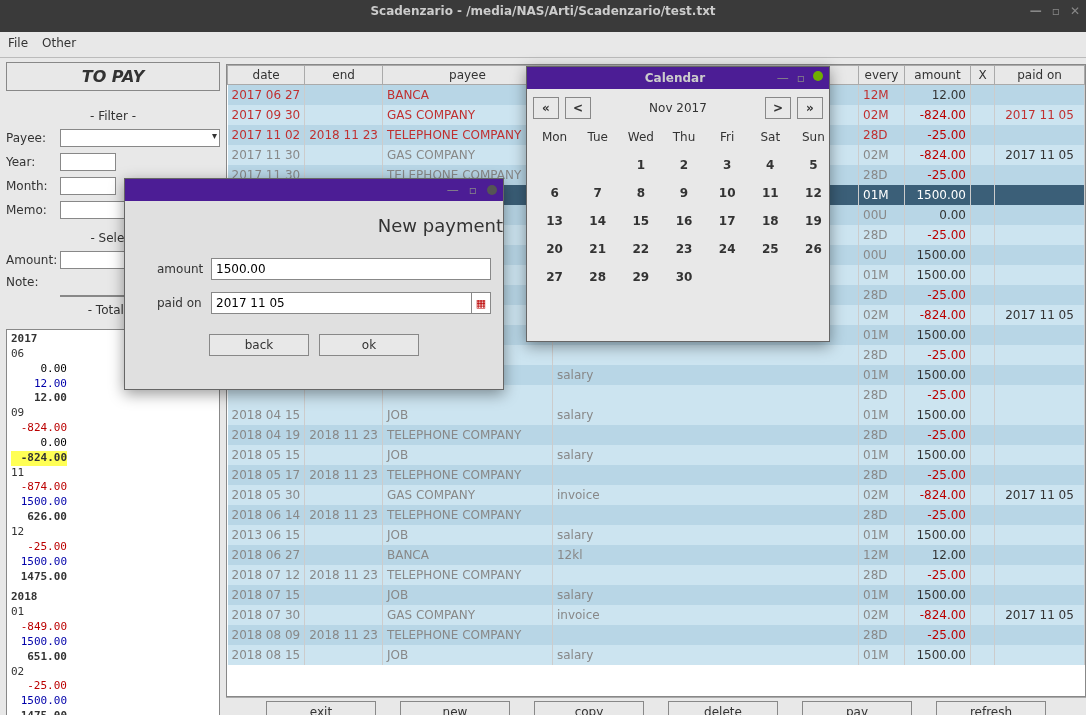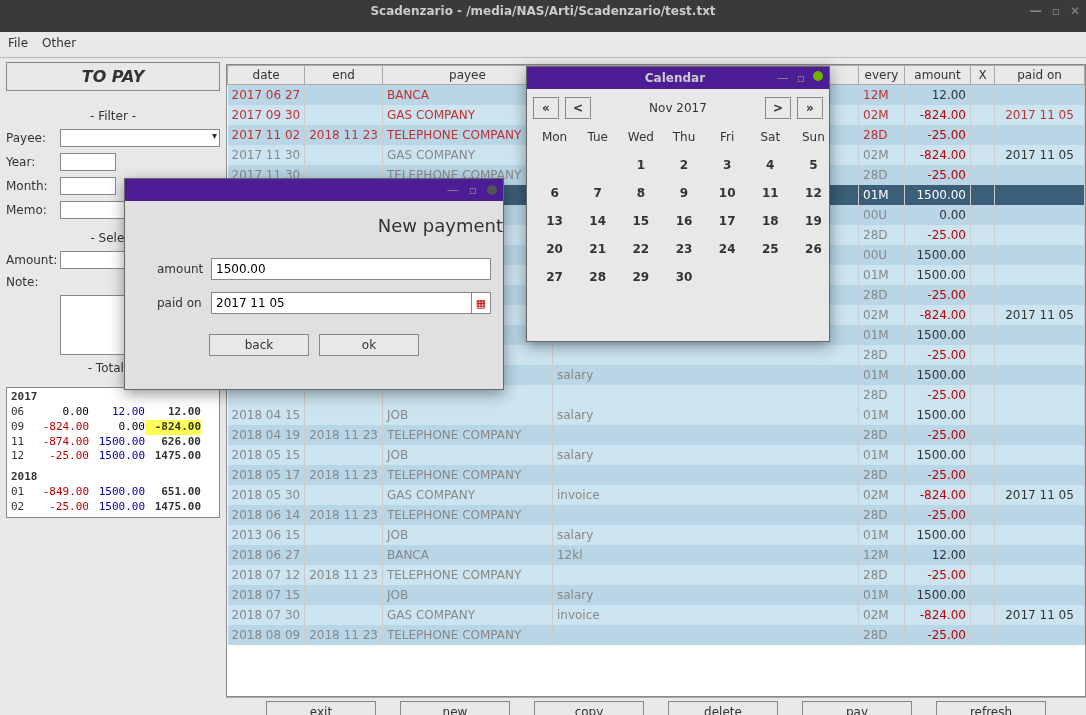--- a/index.html
+++ b/index.html
@@ -86,21 +86,21 @@
   .totals {
     border: 1px solid #888;
     background: #fff;
     font-family: "DejaVu Sans Mono","Liberation Mono",monospace;
     font-size: 11px;
     padding: 2px 4px;
     margin-top: 6px;
     line-height: 1.35;
   }
   .totals .yr { font-weight: bold; }
-  .totals .row { display: flex; }
+  .totals .row { display: flex; flex-direction: column; }
   .totals .c { text-align: right; }
   .totals .c1 { width: 22px; text-align:left;}
   .totals .c2 { width: 56px; color:#b00;}
   .totals .c3 { width: 56px; color:#00a;}
   .totals .c4 { width: 56px; font-weight:bold;}
   .totals .hl { background: #ffff55; }
   .totals .blk { color:#000 !important;}
 
   .main {
     flex: 1;
@@ -601,20 +601,30 @@
               <td></td>
               <td class="paidon">2017 11 05</td>
             </tr>
             <tr class="gray r0">
               <td class="t">2018 08 09</td>
               <td class="t">2018 11 23</td>
               <td class="t">TELEPHONE COMPANY</td>
               <td class="t"></td>
               <td class="t">28D</td>
               <td class="amt neg">-25.00</td>
+              <td></td>
+              <td class="paidon"></td>
+            </tr>
+            <tr class="gray r1">
+              <td class="t">2018 08 15</td>
+              <td class="t"></td>
+              <td class="t">JOB</td>
+              <td class="t">salary</td>
+              <td class="t">01M</td>
+              <td class="amt ">1500.00</td>
               <td></td>
               <td class="paidon"></td>
             </tr>
           </tbody>
       </table>
     </div>
     <div class="bottom-bar">
       <div class="btn">exit</div>
       <div class="btn">new</div>
       <div class="btn">copy</div>

